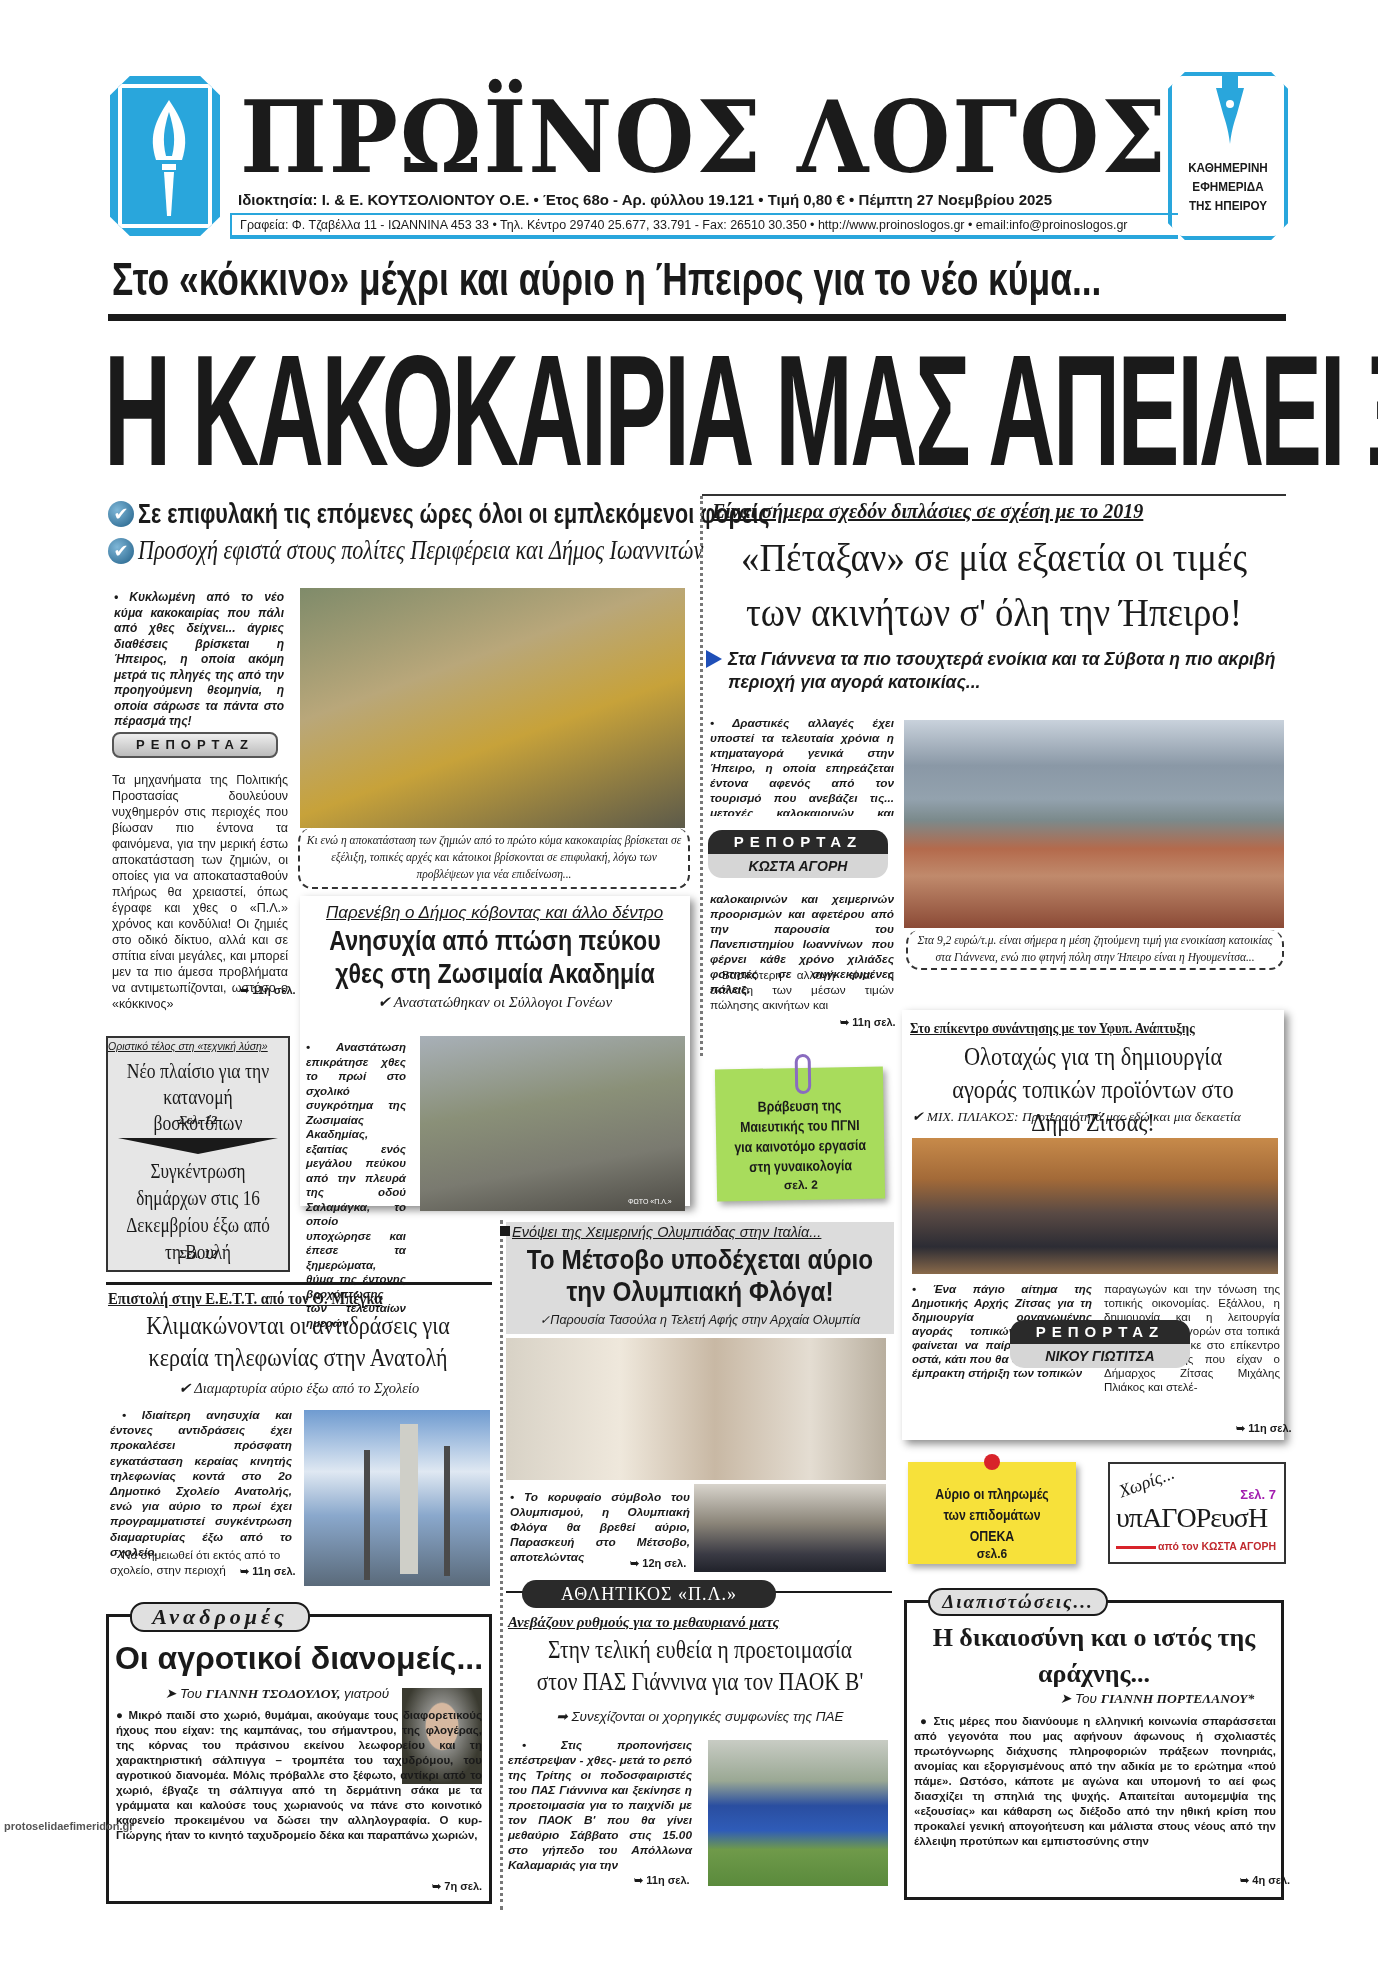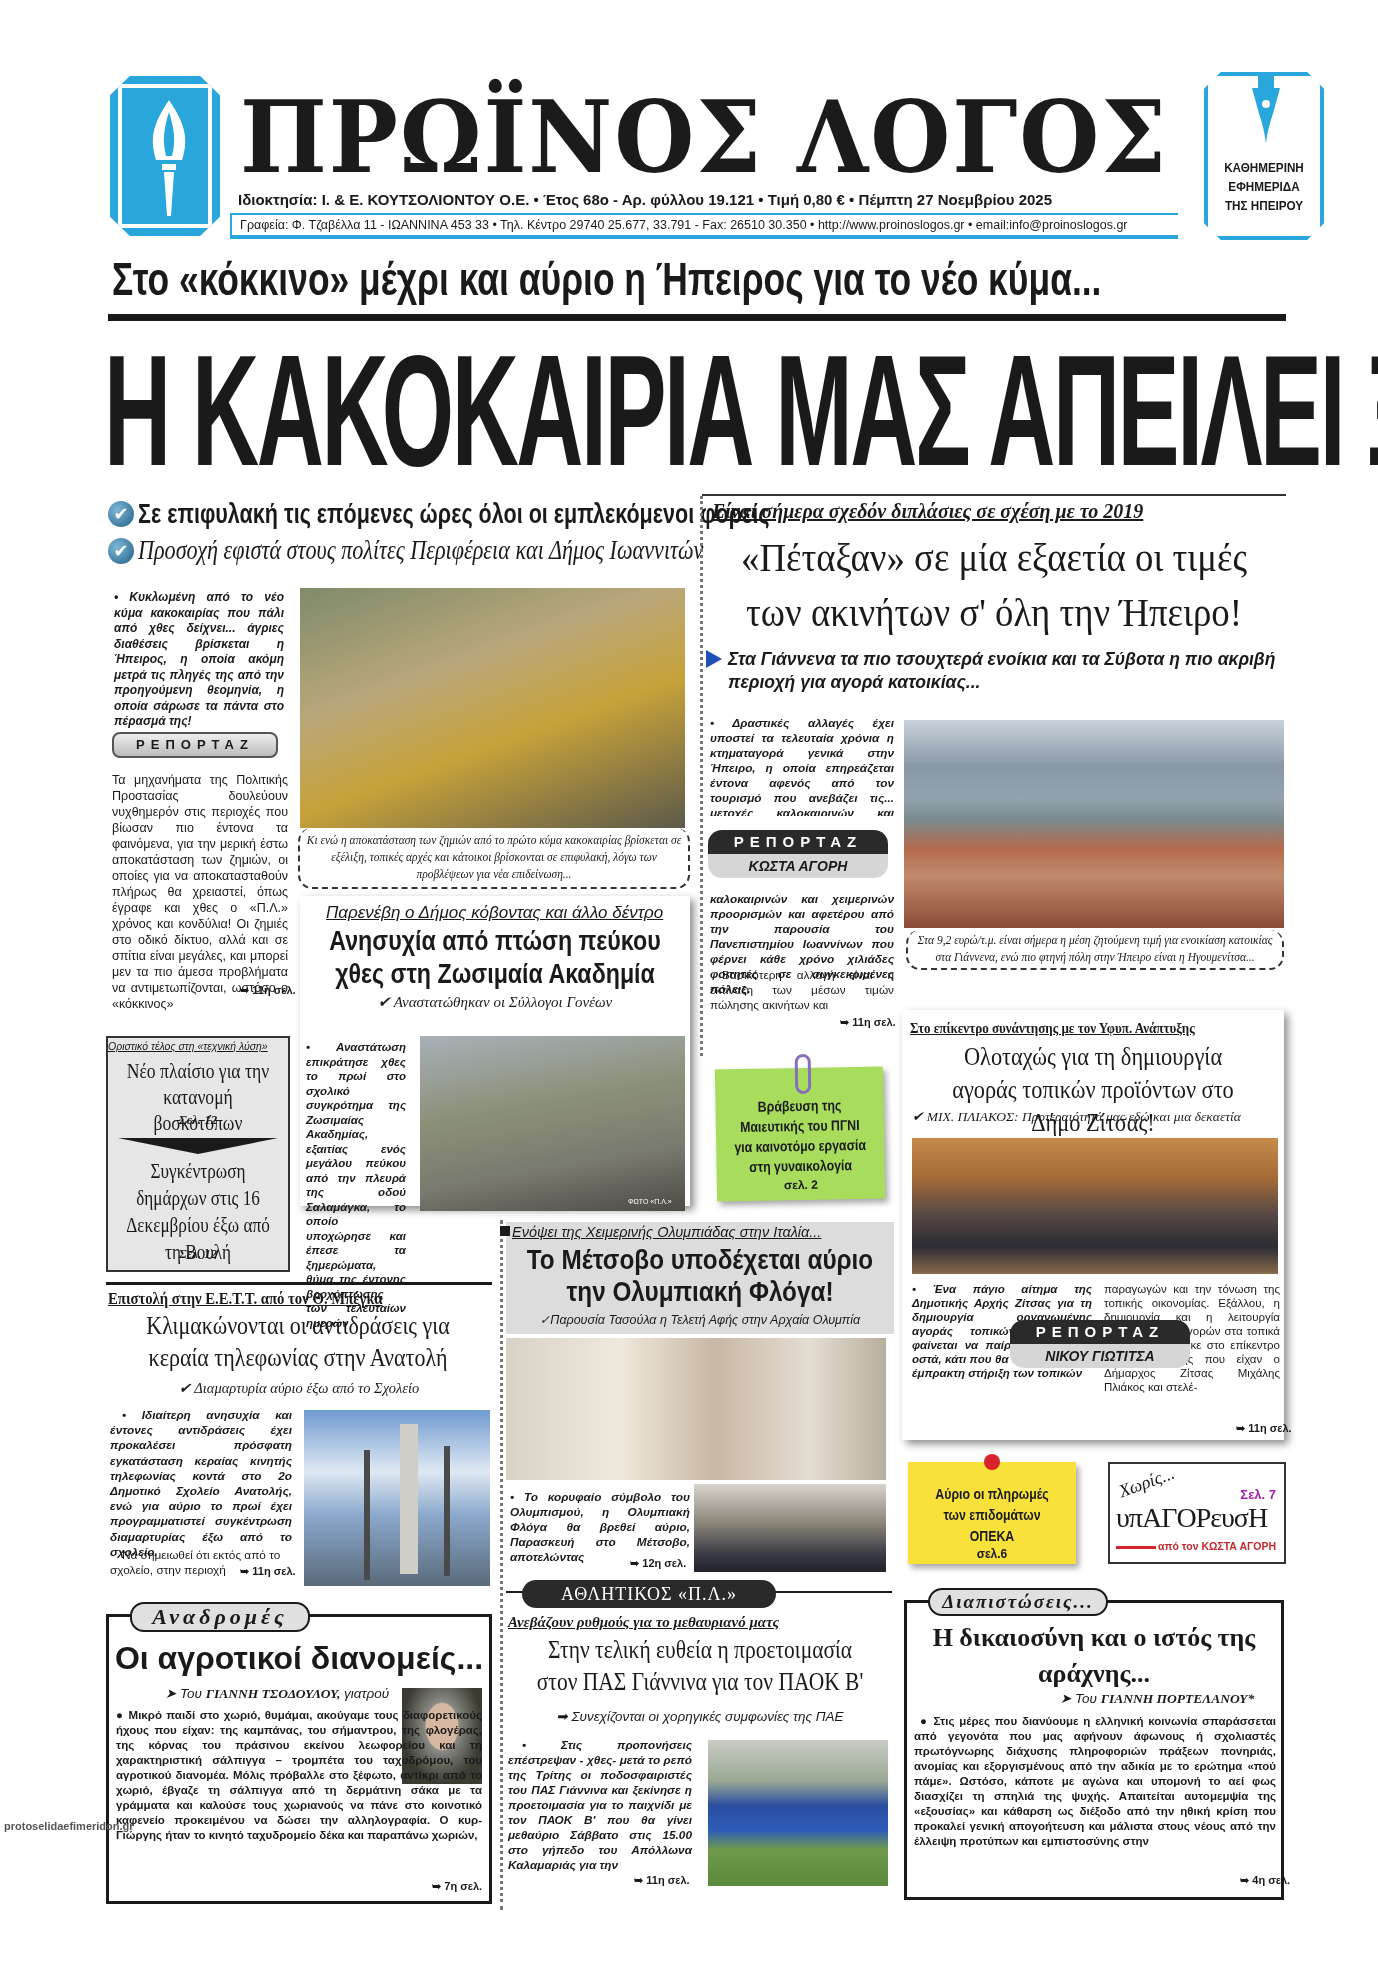--- a/index.html
+++ b/index.html
@@ -45,21 +45,21 @@
 
 <div class="abs info1" style="left:238px;top:191px;font-weight:bold;">
   <span>Ιδιοκτησία:</span>
   <b>Ι. &amp; Ε. ΚΟΥΤΣΟΛΙΟΝΤΟΥ Ο.Ε.</b> •
   <span>Έτος 68ο - Αρ. φύλλου 19.121</span> •
   <span>Τιμή 0,80 €</span> •
   <b>Πέμπτη 27 Νοεμβρίου 2025</b>
 </div>
 <div class="abs info2" style="left:230px;top:213px;width:948px;border-top:2px solid #29a6dc;border-bottom:4px solid #29a6dc;font-size:12.5px;">Γραφεία: Φ. Τζαβέλλα 11 - ΙΩΑΝΝΙΝΑ 453 33 • Τηλ. Κέντρο 29740 25.677, 33.791 - Fax: 26510 30.350 • http://www.proinoslogos.gr • email:info@proinoslogos.gr</div>
 
-<div class="abs" style="left:1168px;top:72px;width:120px;height:168px;border:4px solid #29a6dc;border-radius:14px;clip-path:polygon(14% 0,86% 0,100% 10%,100% 90%,86% 100%,14% 100%,0 90%,0 10%);margin-left:36px;">
+<div class="abs" style="left:1168px;top:72px;width:120px;height:168px;border:4px solid #29a6dc;border-radius:14px;clip-path:polygon(14% 0,86% 0,100% 10%,100% 90%,86% 100%,14% 100%,0 90%,0 10%);">
   <svg width="40" height="70" viewBox="0 0 40 70" style="position:absolute;left:38px;top:-2px">
     <rect x="12" y="0" width="16" height="14" fill="#29a6dc"></rect>
     <path d="M6 14 L34 14 L28 36 C26 44 22 52 20 70 C18 52 14 44 12 36Z" fill="#29a6dc"></path>
     <circle cx="20" cy="30" r="4" fill="#fff"></circle>
   </svg>
   <div class="ctr b" style="position:absolute;left:0;right:0;top:82px;font-size:13px;line-height:19px;transform:scaleX(0.9);">
     <div>ΚΑΘΗΜΕΡΙΝΗ</div>
     <div>ΕΦΗΜΕΡΙΔΑ</div>
     <div>ΤΗΣ ΗΠΕΙΡΟΥ</div>
   </div>

